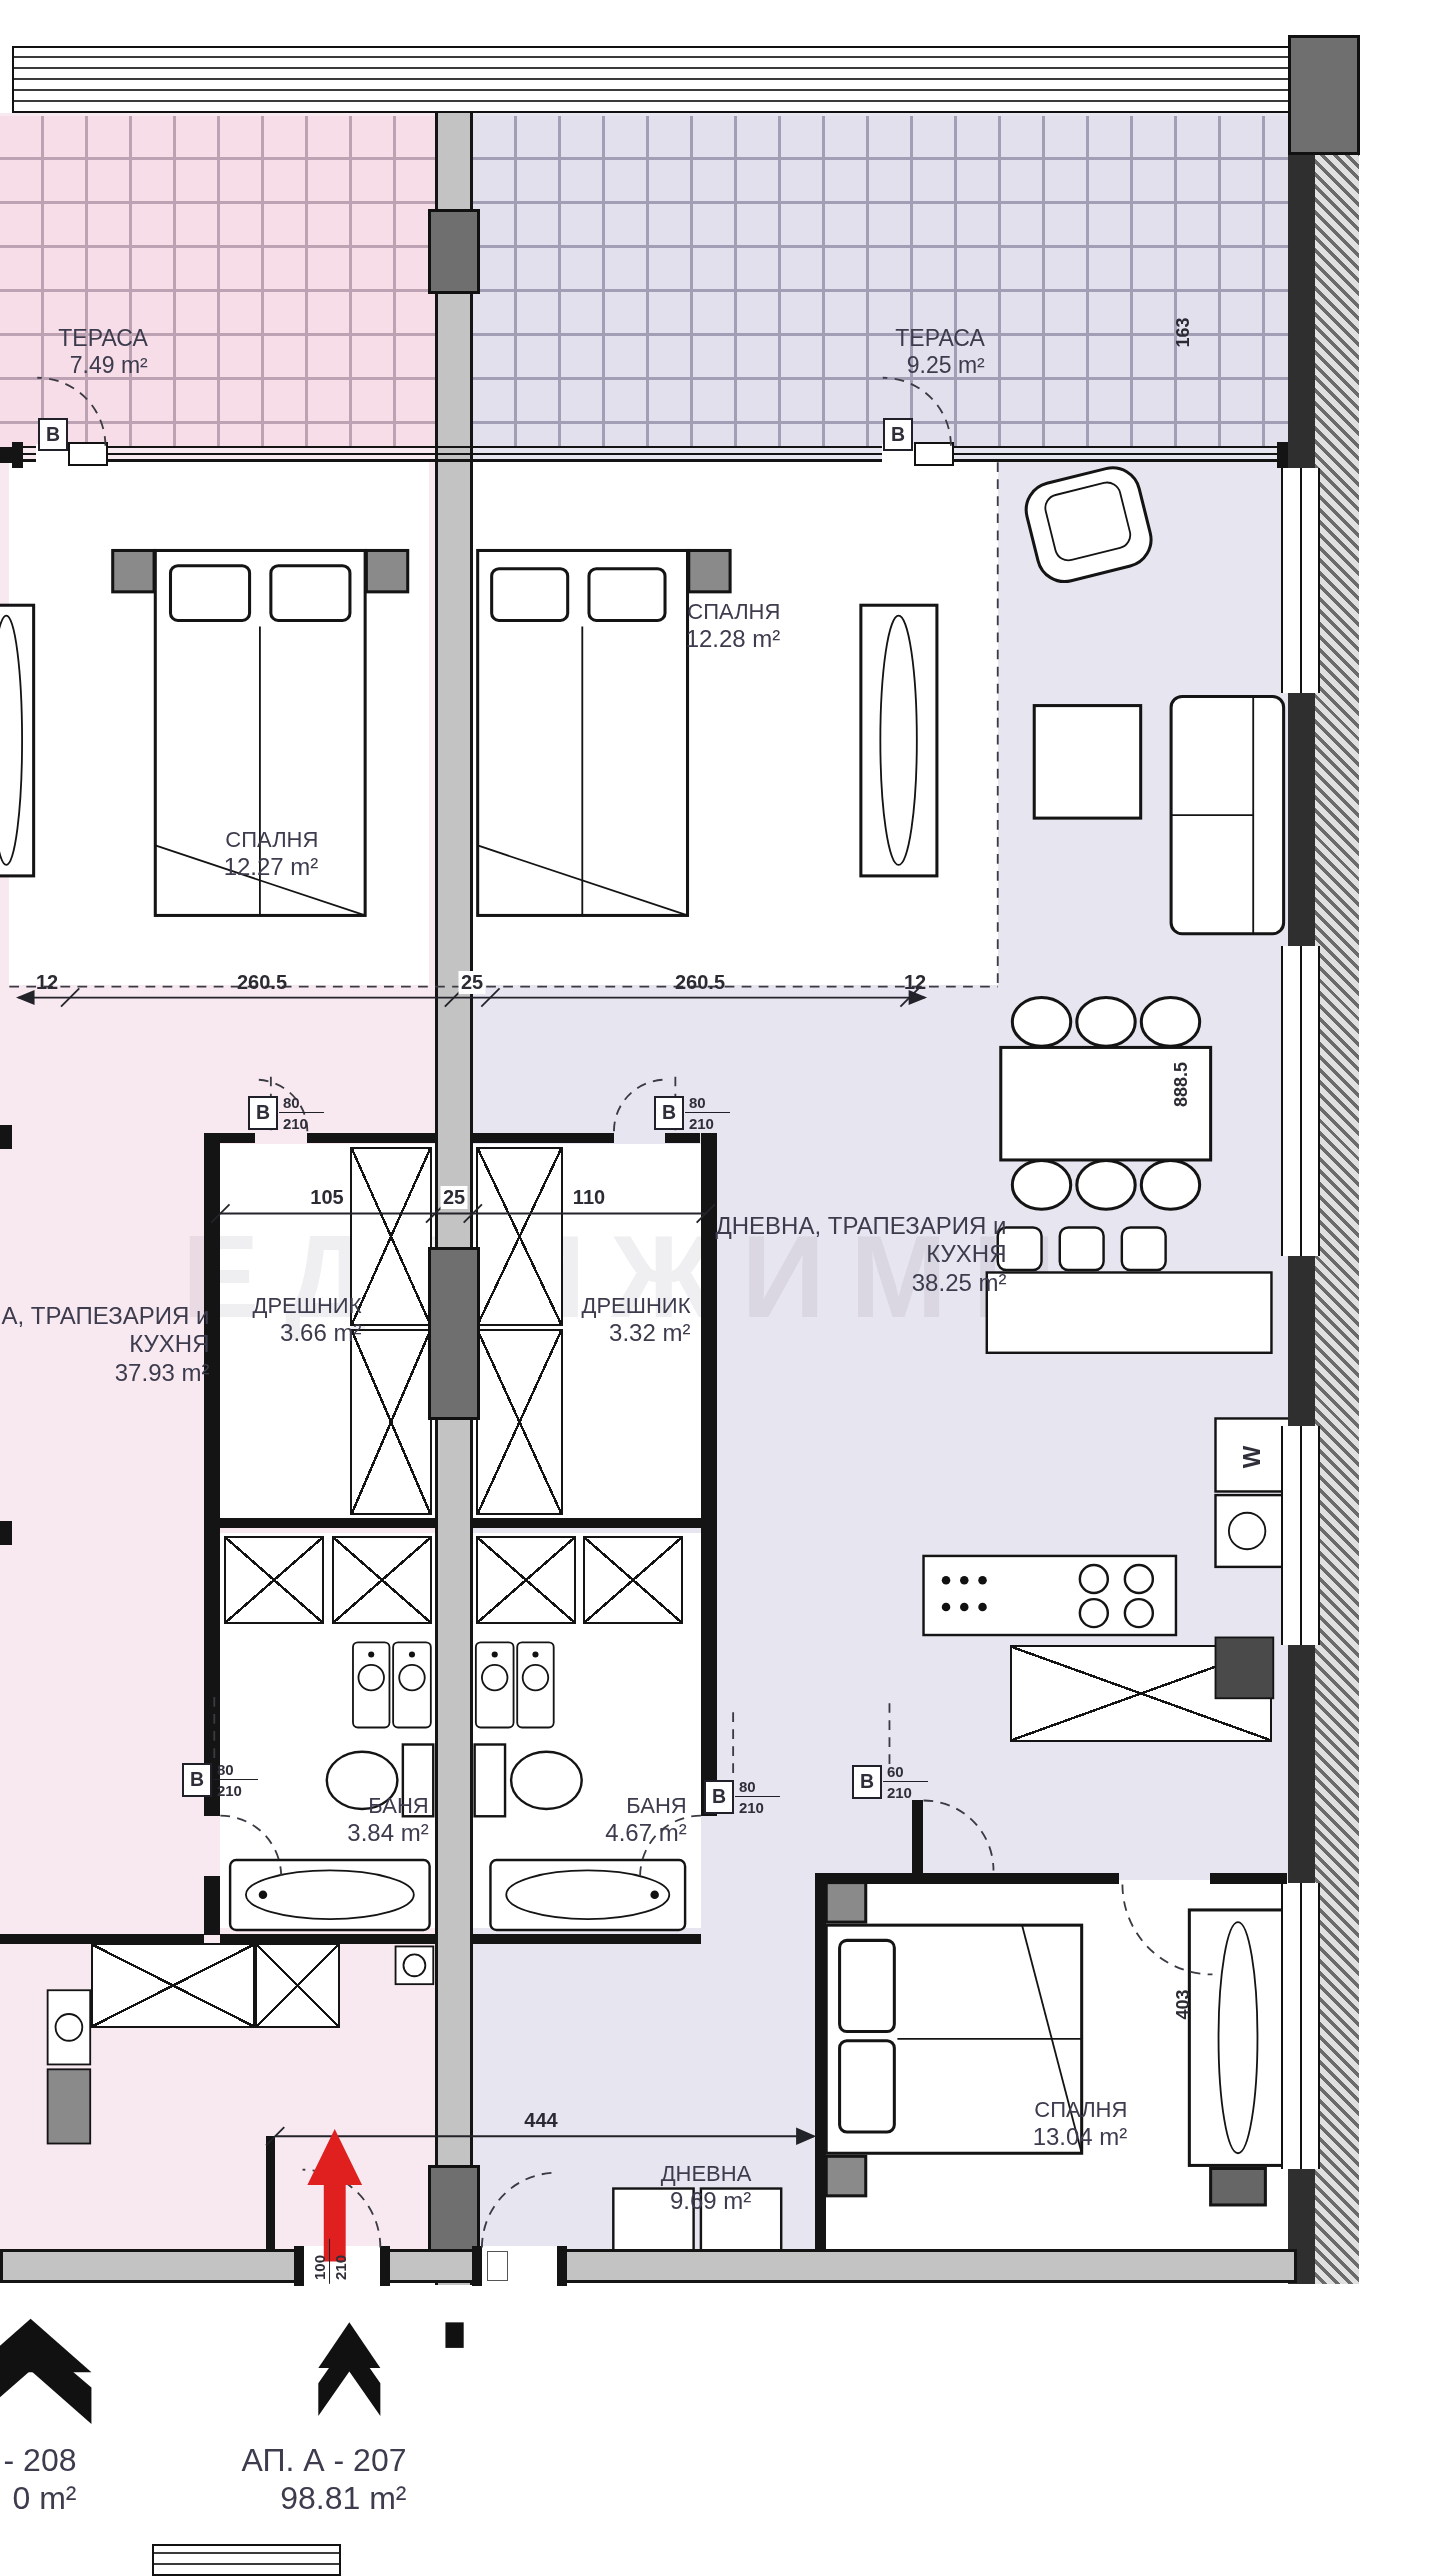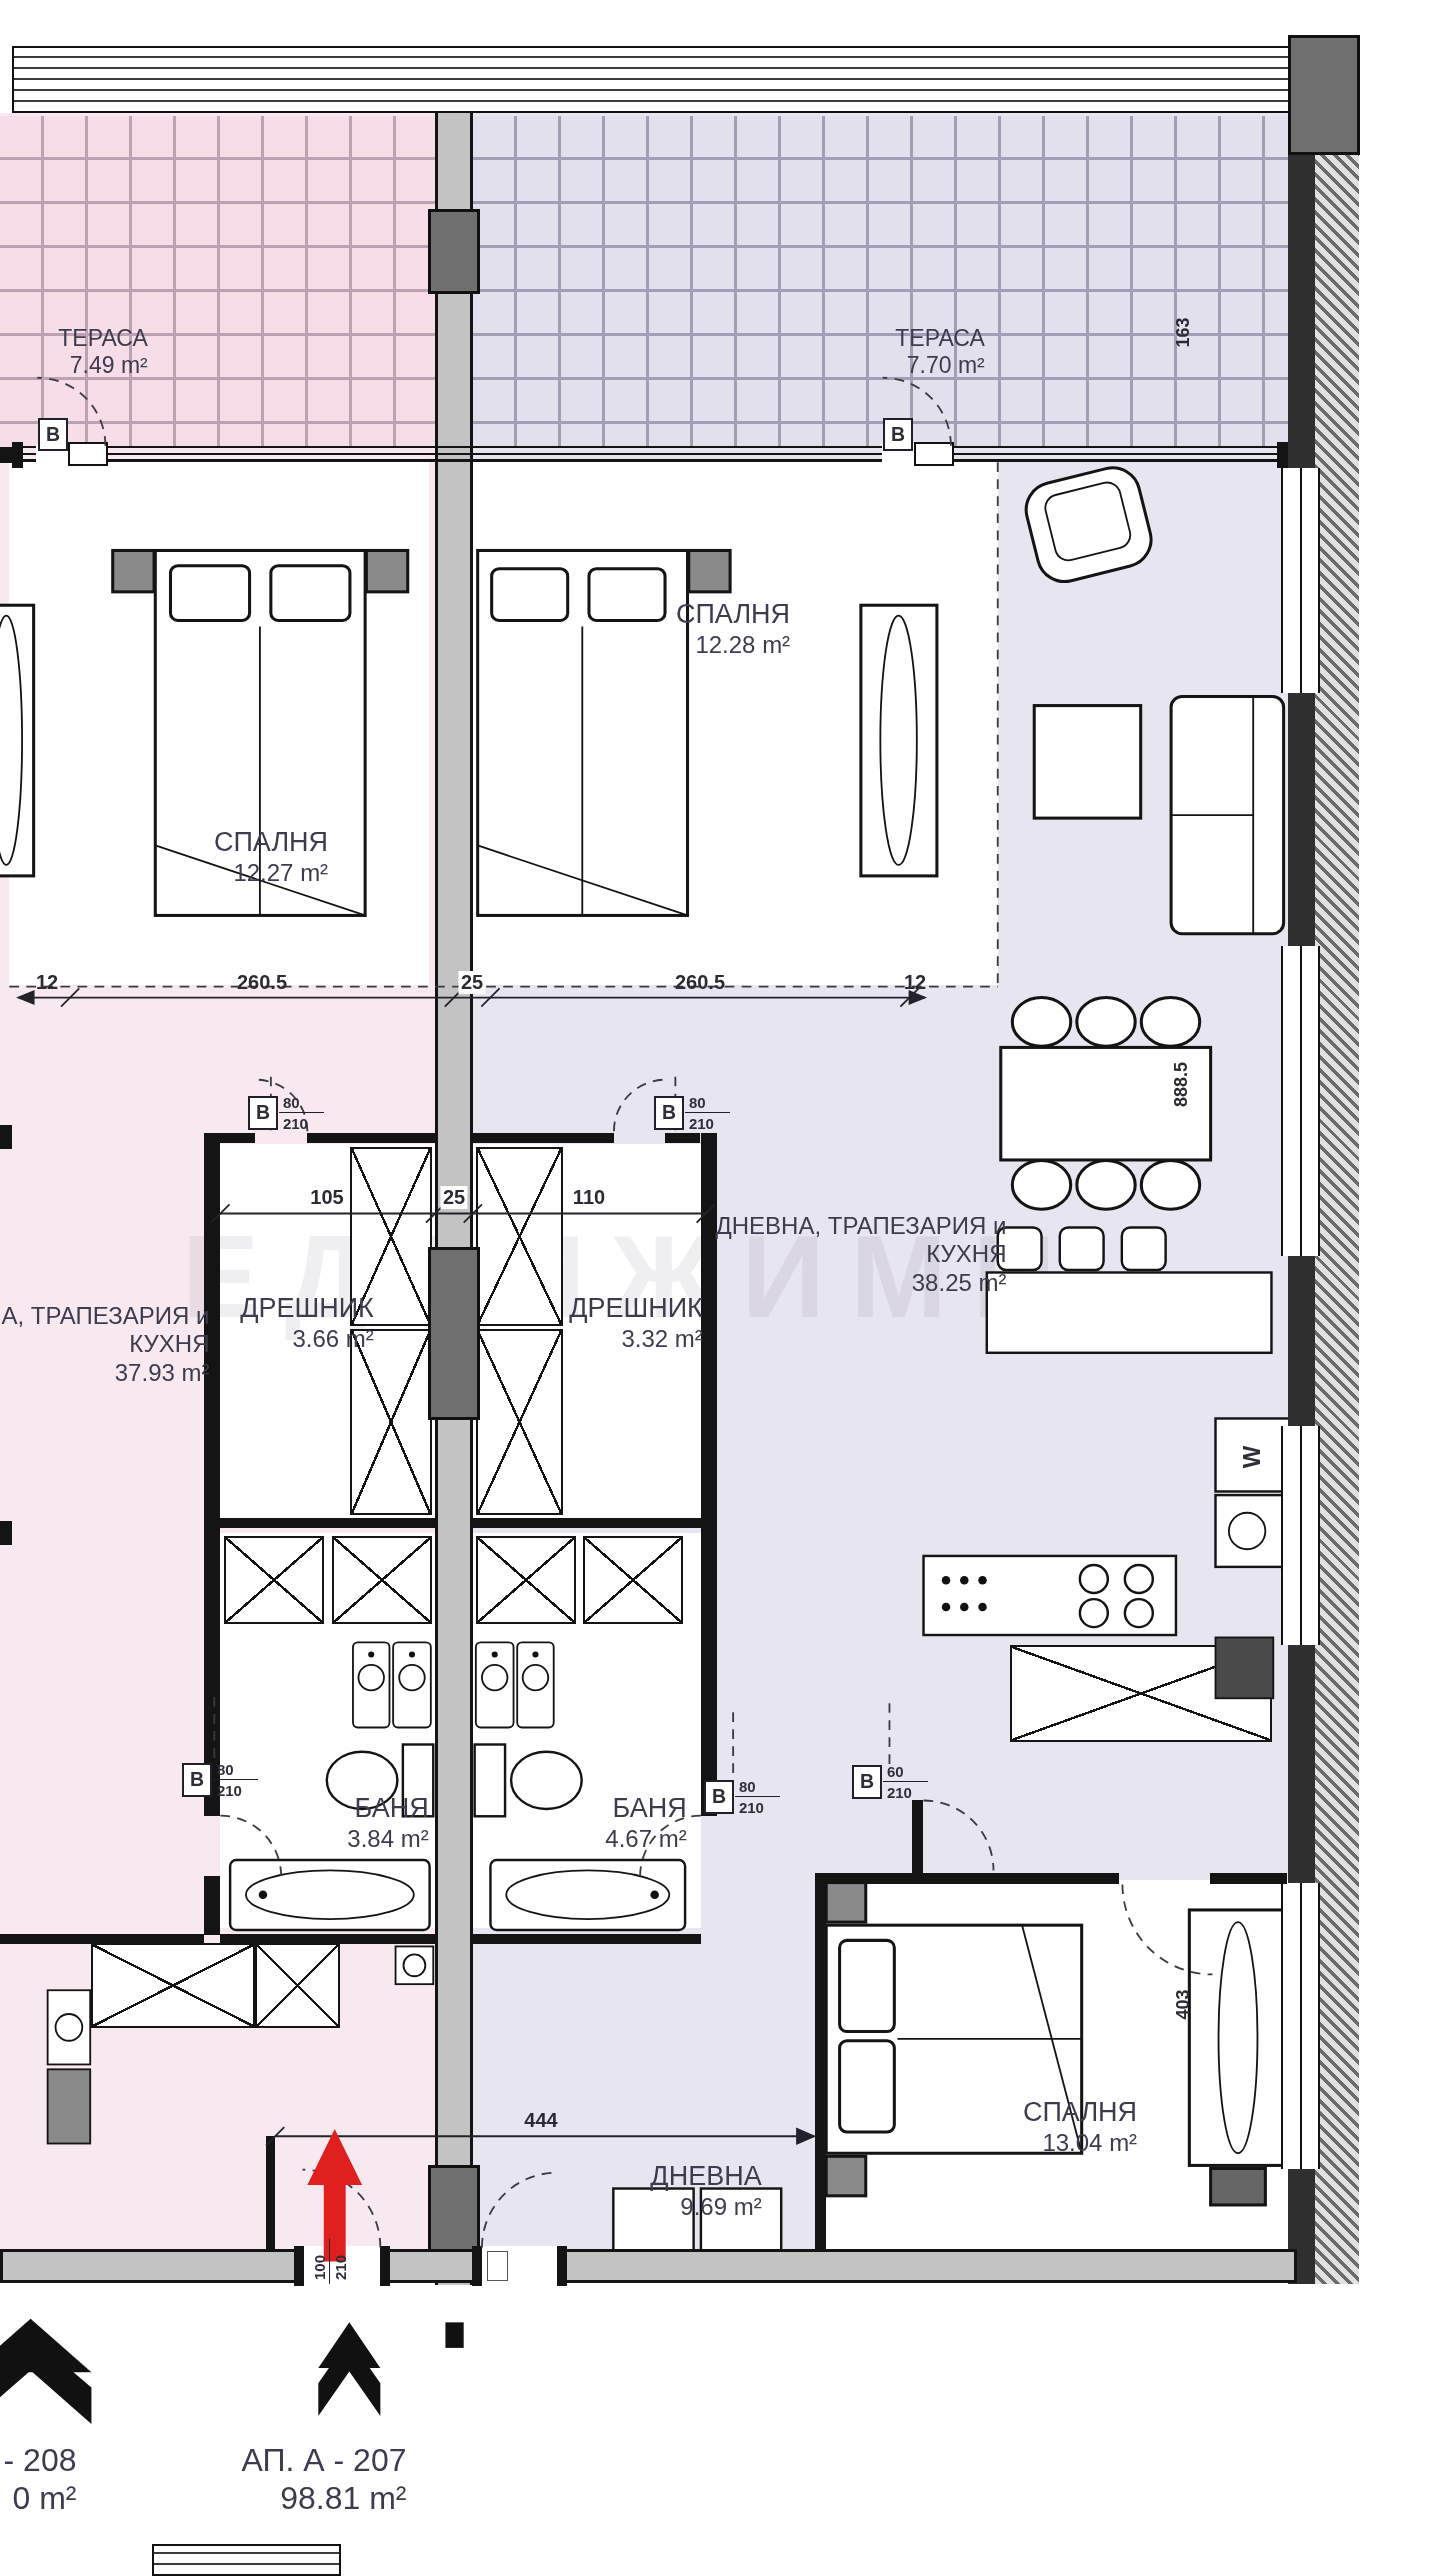--- a/index.html
+++ b/index.html
@@ -1,21 +1,21 @@
 <!DOCTYPE html>
 <html style="font-size:9.7px"><head>
 <meta charset="utf-8">
 <style>
   html,body{margin:0;padding:0;background:#fff}
   .plan{position:relative;width:1445px;height:2576px;background:#fff;overflow:hidden;
         font-family:"Liberation Sans",sans-serif;color:#3c3c4e}
   .abs{position:absolute}
   .lbl{position:absolute;transform:translateX(-50%);text-align:right;font-weight:400;
        line-height:1.18;white-space:nowrap;color:#3c3c4e}
-  .name{font-size:27px}
+  .name{font-size:22px}
   .area{font-size:24px}
   .tname{font-size:23px}
   .apt{font-size:32px}
   .dim{position:absolute;transform:translateX(-50%);font-size:20px;font-weight:700;color:#2b2b33;white-space:nowrap}
   .vdim{position:absolute;font-size:18px;font-weight:700;color:#2b2b33;transform:rotate(-90deg);transform-origin:center;white-space:nowrap}
   .wall{position:absolute;background:#141414}
   .gwall{position:absolute;background:#c3c3c3;border-left:3.6px solid #141414;border-right:3.6px solid #141414;box-sizing:border-box}
   .pillar{position:absolute;background:#6f6f6f;border:3px solid #111;box-sizing:border-box}
   .hatch{position:absolute;background:repeating-linear-gradient(45deg,#e0e0e0 0 5.5px,#6b6b6b 5.5px 9px)}
   .band{position:absolute;background:#fff repeating-linear-gradient(0deg,transparent 0 9px,#3a3a3a 9px 11px);border:2.4px solid #111;box-sizing:border-box}
@@ -328,21 +328,21 @@
       <rect x="732" y="3818" width="30" height="42"></rect>
     </g>
   </svg>
 
   <div class="lbl" style="left:103px;top:325px">
     <div class="tname">ТЕРАСА</div>
     <div class="tname">7.49 m²</div>
   </div>
   <div class="lbl" style="left:940px;top:325px">
     <div class="tname">ТЕРАСА</div>
-    <div class="tname">7.70 m²</div>
+    <div class="tname">9.25 m²</div>
   </div>
   <div class="lbl" style="left:733px;top:599px">
     <div class="name">СПАЛНЯ</div>
     <div class="area">12.28 m²</div>
   </div>
   <div class="lbl" style="left:271px;top:827px">
     <div class="name">СПАЛНЯ</div>
     <div class="area">12.27 m²</div>
   </div>
   <div class="lbl" style="left:307px;top:1293px">

